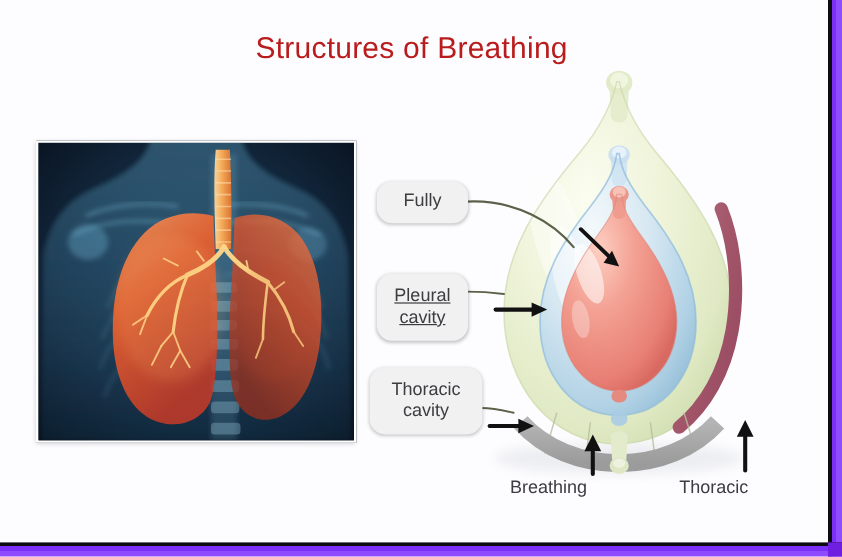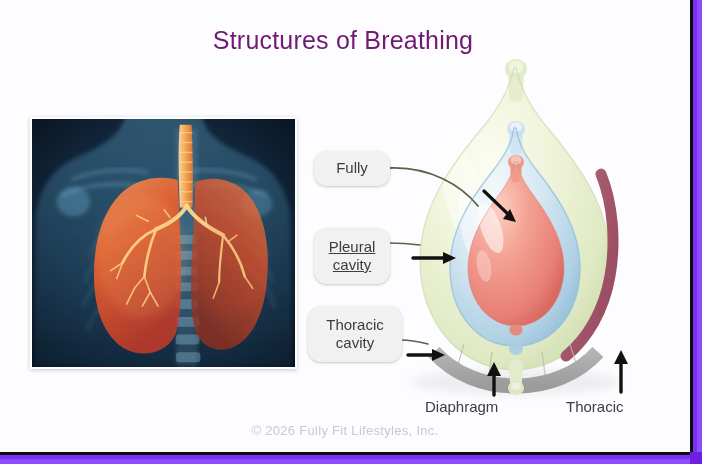--- a/index.html
+++ b/index.html
@@ -34,21 +34,21 @@
   .page{
     position:absolute; left:0; top:0; width:690px; height:452px;
     background:#fdfcfe; z-index:1;
   }
 
   
   .title{
     position:absolute; left:0; top:26px; width:686px;
     text-align:center;
     font-size:25px; font-weight:400; letter-spacing:.2px;
-    color:#701a75;
+    color:#b91c1c;
     z-index:10;
   }
 
   
   .photo{
     position:absolute; left:30px; top:117px; width:267px; height:252px;
     border:2px solid #ffffff;
     box-sizing:border-box;
     box-shadow:0 1px 4px rgba(0,0,0,.22);
     overflow:hidden;
@@ -376,22 +376,21 @@
     </span>
   </div>
 
   <div class="callout" id="callout-thoracic">
     <span>
       <span>Thoracic</span><br>
       <span>cavity</span>
     </span>
   </div>
 
-  <div class="blabel" id="label-diaphragm">Diaphragm</div>
+  <div class="blabel" id="label-diaphragm">Breathing</div>
   <div class="blabel" id="label-ribcage">Thoracic</div>
 
-  <div class="footer">© 2026 Fully Fit Lifestyles, Inc.</div>
 
   <div class="frame-right"></div>
   <div class="frame-bottom"></div>
   <div class="frame-corner"></div>
 
 </div>
 
 </body></html>

